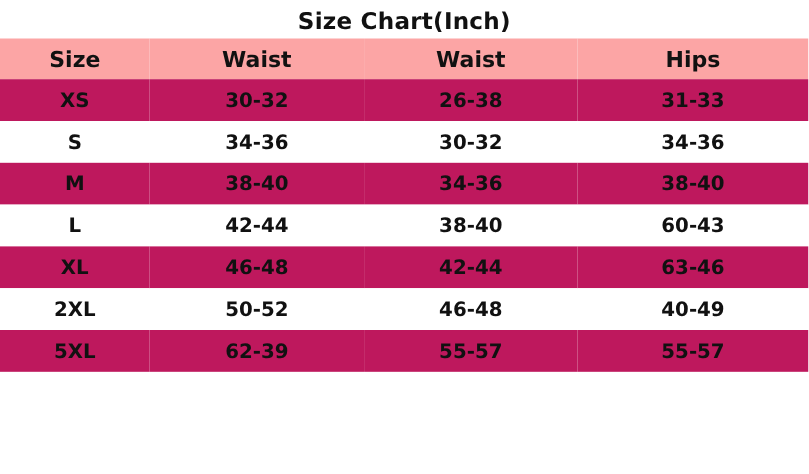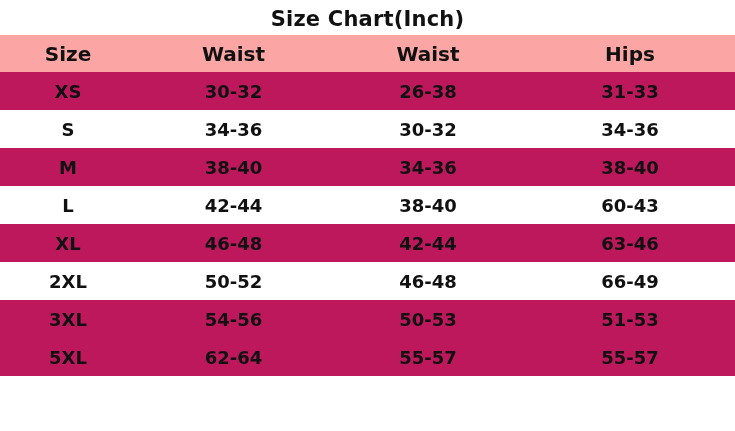--- a/index.html
+++ b/index.html
@@ -114,30 +114,24 @@
       <tr class="row-odd">
         <td>XL</td>
         <td>46-48</td>
         <td>42-44</td>
         <td>63-46</td>
       </tr>
       <tr class="row-even">
         <td>2XL</td>
         <td>50-52</td>
         <td>46-48</td>
-        <td>66-49</td>
-      </tr>
-      <tr class="row-odd">
-        <td>3XL</td>
-        <td>54-56</td>
-        <td>50-53</td>
-        <td>51-53</td>
+        <td>40-49</td>
       </tr>
       <tr class="row-odd">
         <td>5XL</td>
-        <td>62-64</td>
+        <td>62-39</td>
         <td>55-57</td>
         <td>55-57</td>
       </tr>
     </tbody>
   </table>
 
 </div>
 
 </body></html>

